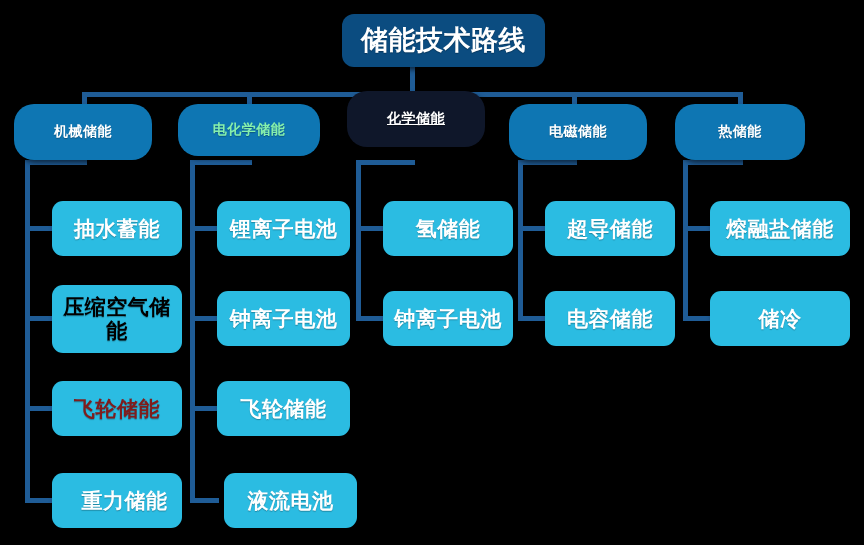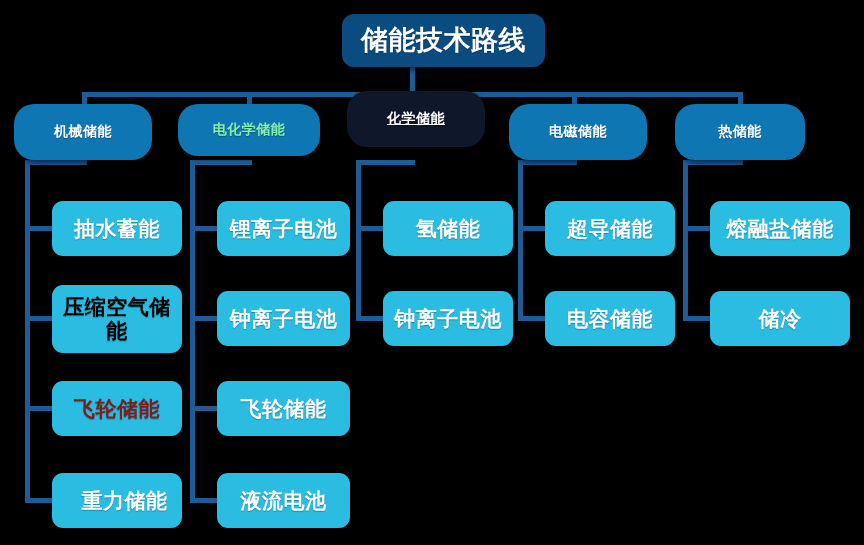--- a/index.html
+++ b/index.html
@@ -112,21 +112,21 @@
   <div class="node lvl2" style="left: 675px; top: 104px; width: 130px; height: 56px; background: rgb(14, 118, 179); color: rgb(255, 255, 255);">热储能</div>
 
   <div class="node lvl3" style="left: 52px; top: 201px; width: 130px; height: 55px; background: rgb(43, 188, 226); color: rgb(255, 255, 255);">抽水蓄能</div>
   <div class="node lvl3 two-line" style="left: 52px; top: 285px; width: 130px; height: 68px; background: rgb(43, 188, 226); color: #000000;">压缩空气储能</div>
   <div class="node lvl3" style="left: 52px; top: 381px; width: 130px; height: 55px; background: rgb(43, 188, 226); color: #7f1d1d;">飞轮储能</div>
   <div class="node lvl3" style="left: 52px; top: 473px; width: 130px; height: 55px; background: rgb(43, 188, 226); color: rgb(255, 255, 255); padding-left: 19px;">重力储能</div>
 
   <div class="node lvl3" style="left: 217px; top: 201px; width: 133px; height: 55px; background: rgb(43, 188, 226); color: rgb(255, 255, 255);">锂离子电池</div>
   <div class="node lvl3" style="left: 217px; top: 291px; width: 133px; height: 55px; background: rgb(43, 188, 226); color: rgb(255, 255, 255);">钟离子电池</div>
   <div class="node lvl3" style="left: 217px; top: 381px; width: 133px; height: 55px; background: rgb(43, 188, 226); color: rgb(255, 255, 255);">飞轮储能</div>
-  <div class="node lvl3" style="left: 217px; top: 473px; width: 133px; height: 55px; background: rgb(43, 188, 226); color: rgb(255, 255, 255);">液流电池</div>
+  <div class="node lvl3" style="left: 224px; top: 473px; width: 133px; height: 55px; background: rgb(43, 188, 226); color: rgb(255, 255, 255);">液流电池</div>
 
   <div class="node lvl3" style="left: 383px; top: 201px; width: 130px; height: 55px; background: rgb(43, 188, 226); color: rgb(255, 255, 255);">氢储能</div>
   <div class="node lvl3" style="left: 383px; top: 291px; width: 130px; height: 55px; background: rgb(43, 188, 226); color: rgb(255, 255, 255);">钟离子电池</div>
 
   <div class="node lvl3" style="left: 545px; top: 201px; width: 130px; height: 55px; background: rgb(43, 188, 226); color: rgb(255, 255, 255);">超导储能</div>
   <div class="node lvl3" style="left: 545px; top: 291px; width: 130px; height: 55px; background: rgb(43, 188, 226); color: rgb(255, 255, 255);">电容储能</div>
 
   <div class="node lvl3" style="left: 710px; top: 201px; width: 140px; height: 55px; background: rgb(43, 188, 226); color: rgb(255, 255, 255);">熔融盐储能</div>
   <div class="node lvl3" style="left: 710px; top: 291px; width: 140px; height: 55px; background: rgb(43, 188, 226); color: rgb(255, 255, 255);">储冷</div>
 

